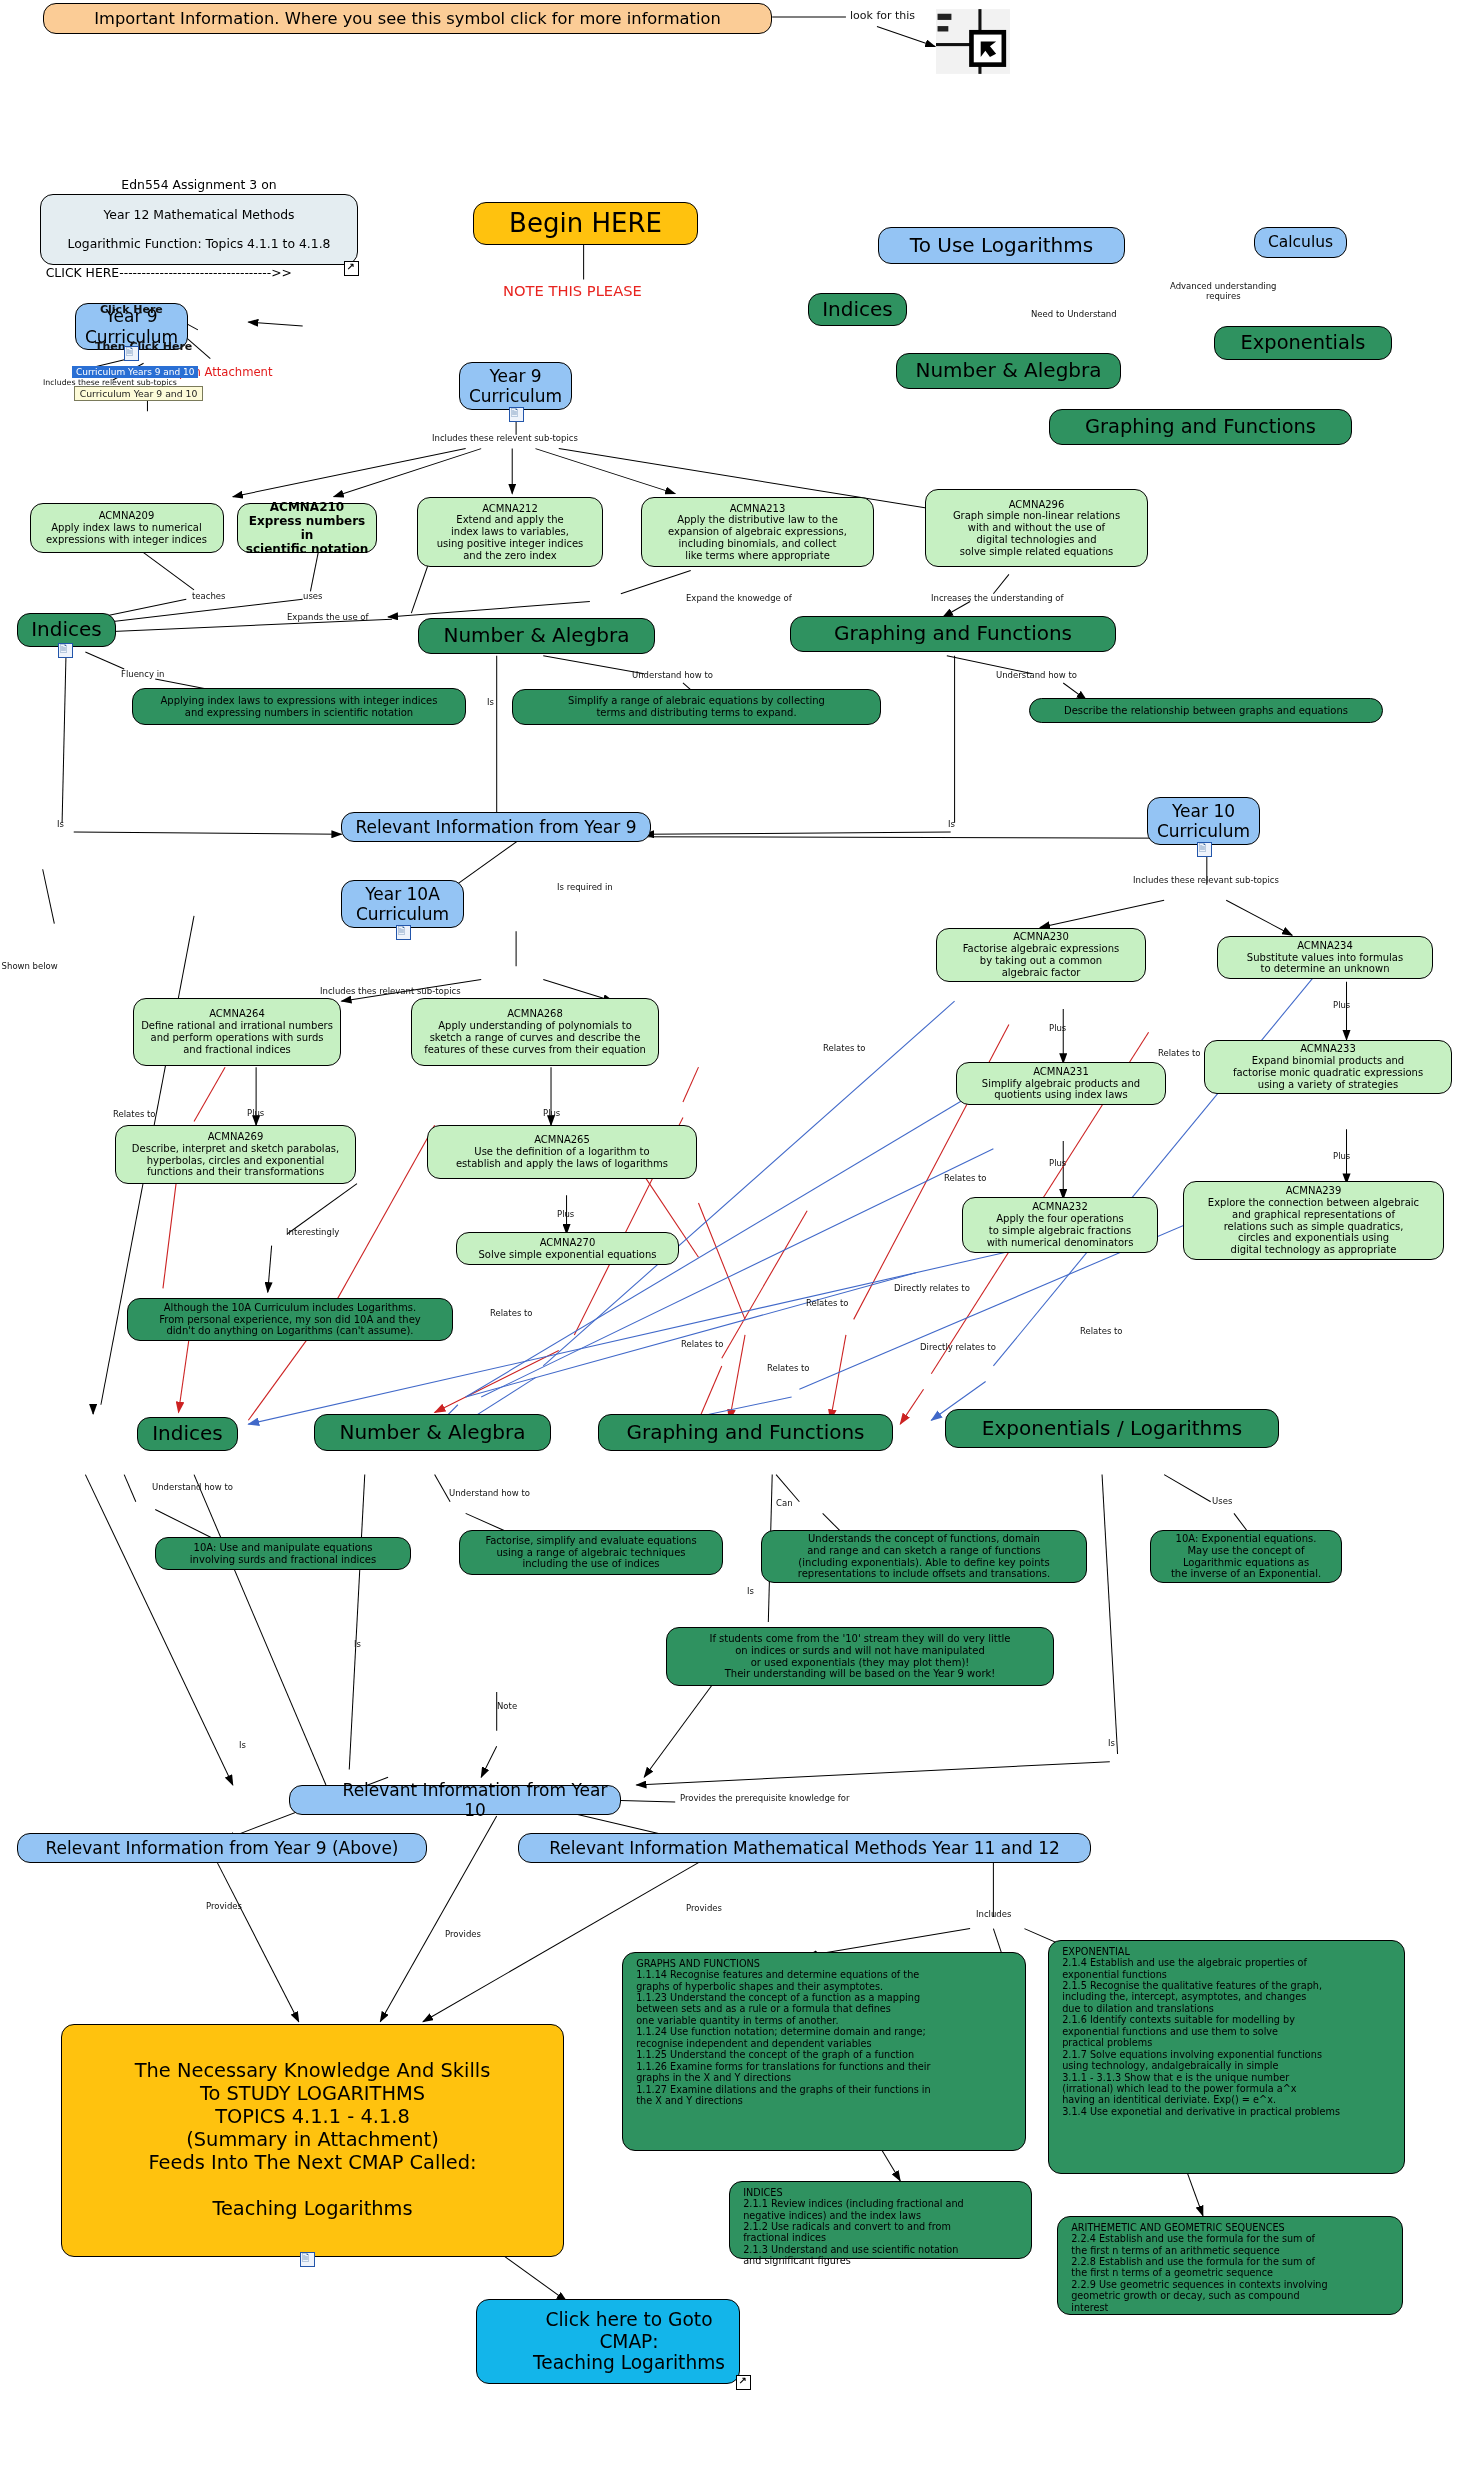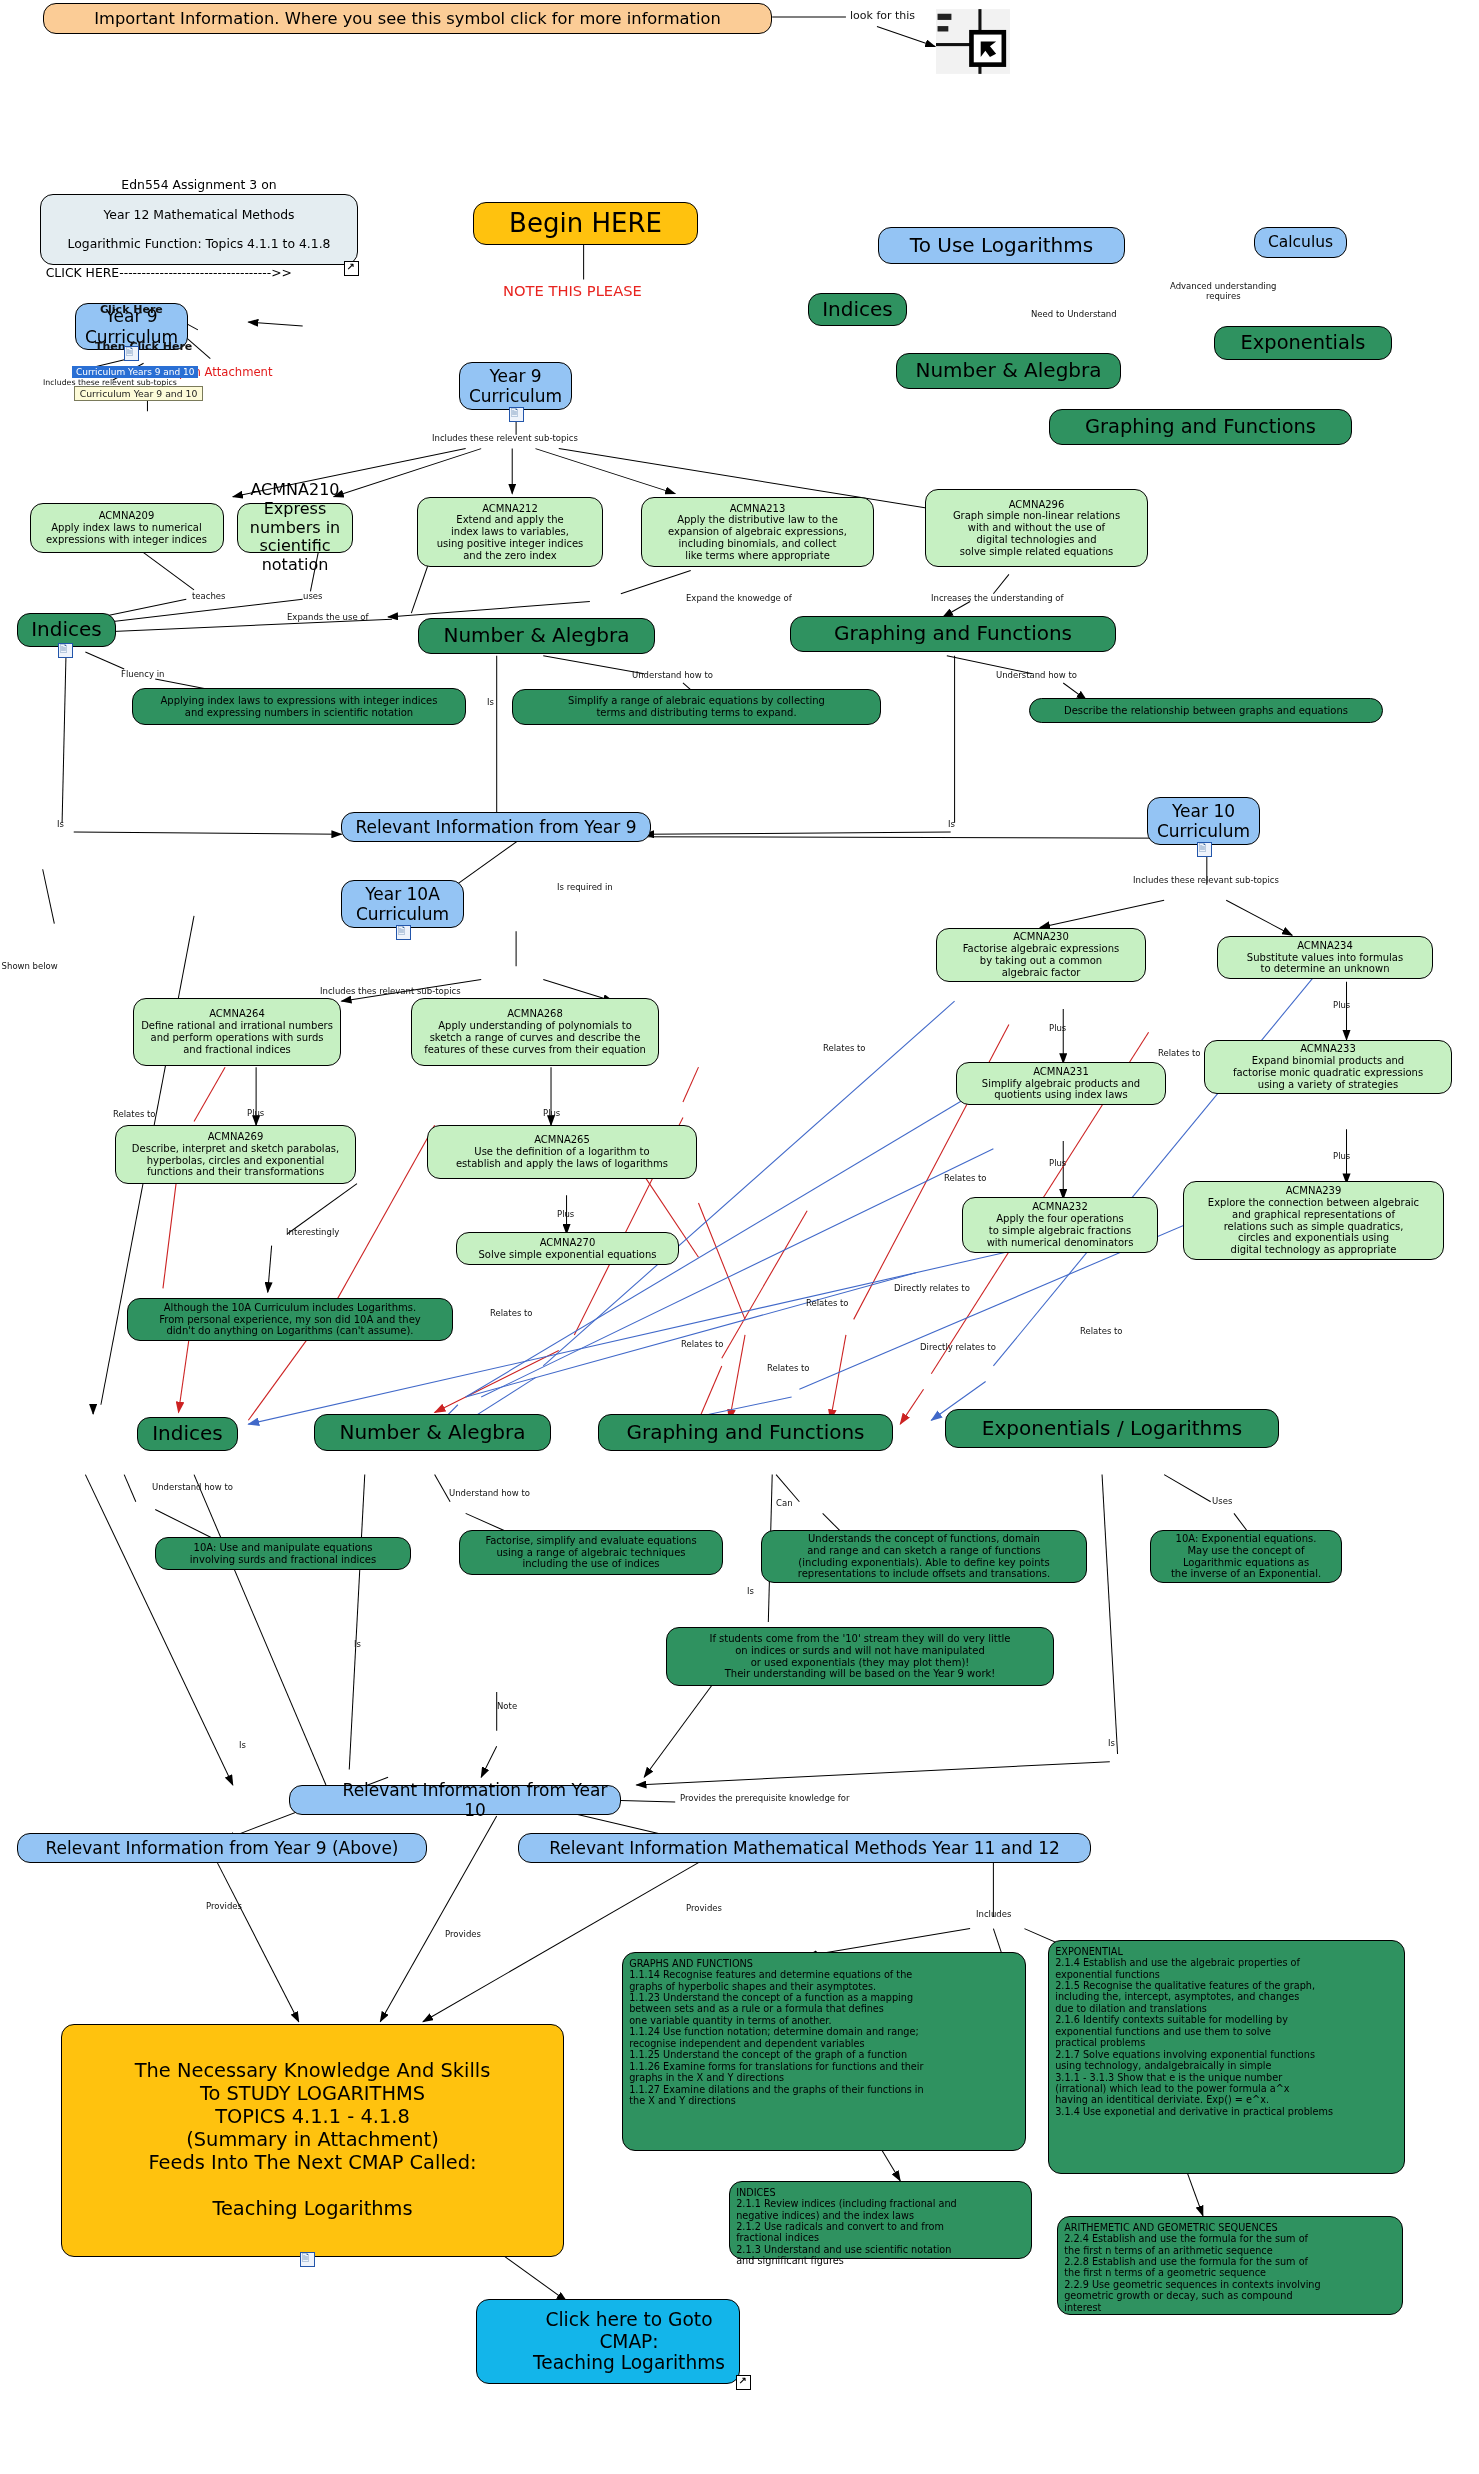--- a/index.html
+++ b/index.html
@@ -21,21 +21,21 @@
   .dgreen  {background:#2f9260;border-color:#000;color:#000;}
   .gold    {background:#ffc20e;border-color:#000;}
   .cyan    {background:#13b5ea;border-color:#000;}
 
   .lbl{position:absolute;font-size:8.5px;color:#111;white-space:nowrap;z-index:6;
        background:rgba(255,255,255,0.0);}
   .lbl.red{color:#e21b1b;font-size:11.6px;}
   .lbl.bold{font-weight:bold;font-size:11px;}
   .lbl.big-red{color:#e8231f;font-size:14.7px;}
 
-  .left{text-align:left;}
+  .left{text-align:left;padding-left:7px;}
   .left .inner{text-align:left;}
 
   
   .glyph{position:absolute;width:13px;height:13px;border:0.8px solid #2255aa;
          background:#eef3fb;z-index:9;display:block;}
   .glyph.arrow{border:0.8px solid #000;background:#fff;}
   .glyph.arrow::after{content:"\2197";position:absolute;left:1.6px;top:-2.3px;font-size:10px;
          font-weight:bold;color:#000;line-height:13px;}
   .glyph.doc::after{content:"\1F5CE";position:absolute;left:0.8px;top:-1.6px;font-size:9.3px;
          line-height:14px;color:#1b4f8a;}
@@ -301,21 +301,21 @@
 Curriculum</div>
   </div>
   <span class="glyph doc" style="left:509px;top:407px;"></span>
   <div class="lbl" style="left:432px;top:433px;">Includes these relevent sub-topics</div>
 
   <div class="node green" style="left:29.5px;top:503px;width:194px;height:50px;font-size:10px;white-space:pre-line;">
     <div class="inner">ACMNA209
 Apply index laws to numerical
 expressions with integer indices</div>
   </div>
-  <div class="node green" style="left:237px;top:503px;width:116px;height:50px;font-size:16px;white-space:pre-line;">
+  <div class="node green" style="left:237px;top:503px;width:140px;height:50px;font-size:12px;white-space:pre-line;font-weight:bold;">
     <div class="inner">ACMNA210
 Express numbers in
 scientific notation</div>
   </div>
   <div class="node green" style="left:417px;top:497px;width:186px;height:70px;font-size:10px;white-space:pre-line;">
     <div class="inner">ACMNA212
 Extend and apply the
 index laws to variables,
 using positive integer indices
 and the zero index</div>

